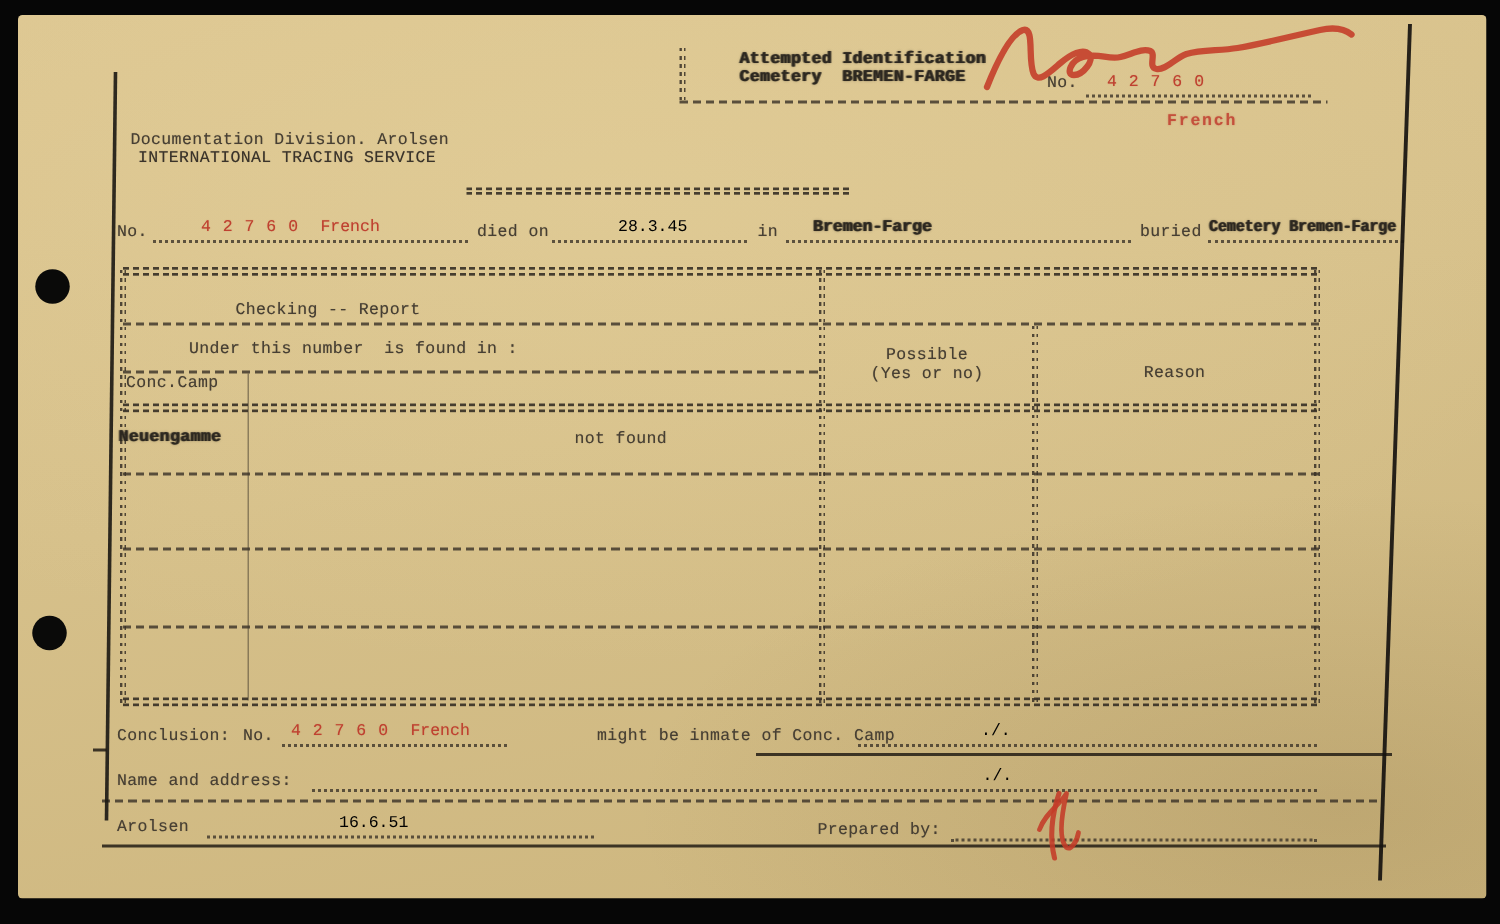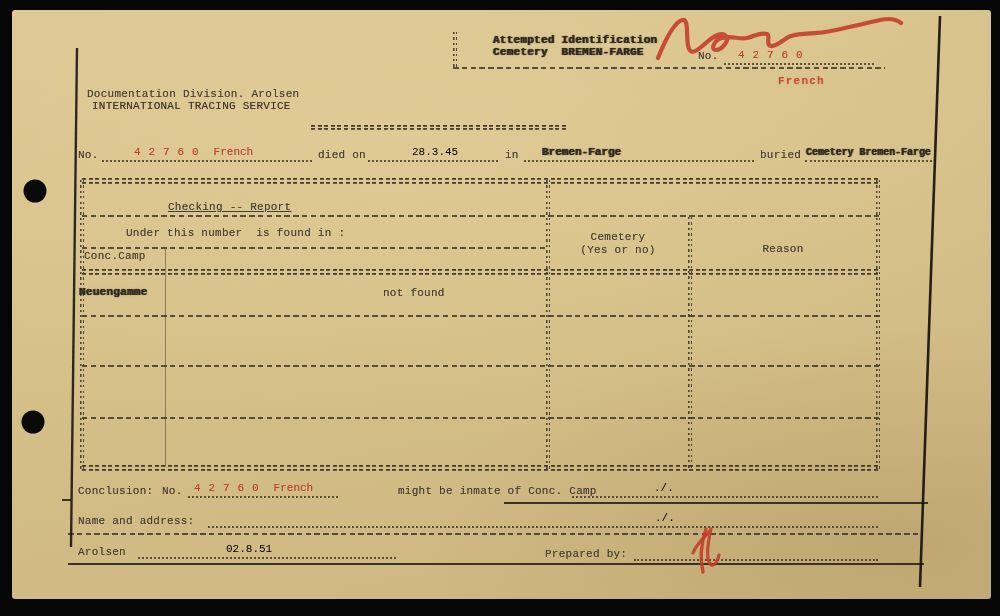--- a/index.html
+++ b/index.html
@@ -105,23 +105,23 @@
   <div class="hdash" style="left:70px;top:305px;width:798px;"></div>
   <div class="hdash" style="left:70px;top:355px;width:798px;"></div>
   <div class="hdash" style="left:70px;top:407px;width:798px;"></div>
   <div class="heq" style="left:70px;top:455px;width:798px;"></div>
   <div class="vdots" style="left:68px;top:170px;height:290px;"></div>
   <div class="vdots" style="left:534px;top:170px;height:290px;"></div>
   <div class="vdots" style="left:676px;top:207px;height:253px;"></div>
   <div class="vdots" style="left:864px;top:170px;height:290px;"></div>
   <div class="pencil" style="left:153px;top:239px;height:218px;"></div>
 
-  <div class="t" style="left:156px;top:191px;text-decoration:underline;">Checking -- Report</div>
+  <div class="t" style="left:145px;top:191px;">Checking -- Report</div>
   <div class="t" style="left:114px;top:217px;">Under this number  is found in :</div>
-  <div class="t ctr" style="left:540px;top:221px;width:132px;">Cemetery</div>
+  <div class="t ctr" style="left:540px;top:221px;width:132px;">Possible</div>
   <div class="t ctr" style="left:540px;top:234px;width:132px;">(Yes or no)</div>
   <div class="t ctr" style="left:680px;top:233px;width:182px;">Reason</div>
   <div class="t" style="left:72px;top:240px;">Conc.Camp</div>
 
   <div class="t stamp" style="left:67px;top:276px;">Neuengamme</div>
   <div class="t" style="left:371px;top:277px;">not found</div>
 
   <div class="t" style="left:66px;top:475px;">Conclusion:</div>
   <div class="t" style="left:150px;top:475px;">No.</div>
   <div class="leader" style="left:176px;top:471px;width:150px;">
@@ -135,21 +135,21 @@
   <div class="solidline" style="left:50px;top:489px;width:9px;height:1.8px;"></div>
 
   <div class="t" style="left:66px;top:505px;">Name and address:</div>
   <div class="leader" style="left:196px;top:501px;width:670px;">
     <span class="val" style="left:447px;">./.</span>
   </div>
   <div class="hdash" style="left:56px;top:523px;width:852px;"></div>
 
   <div class="t" style="left:66px;top:536px;">Arolsen</div>
   <div class="leader" style="left:126px;top:532px;width:258px;">
-    <span class="val" style="left:88px;">02.8.51</span>
+    <span class="val" style="left:88px;">16.6.51</span>
   </div>
   <div class="t" style="left:533px;top:538px;">Prepared by:</div>
   <div class="leader" style="left:622px;top:534px;width:244px;"></div>
   <div class="solidline" style="left:56px;top:553px;width:856px;height:2.2px;"></div>
 
   <svg class="overlay" width="979" height="589" viewBox="0 0 979 589">
     <line x1="65" y1="38" x2="59" y2="537" stroke="#1b1813" stroke-width="2.4" opacity="0.9"></line>
     <line x1="928" y1="6" x2="908" y2="577" stroke="#161310" stroke-width="2.6" opacity="0.92"></line>
     <circle cx="23" cy="181" r="11.5" fill="#0a0a09"></circle>
     <circle cx="21" cy="412" r="11.5" fill="#0a0a09"></circle>

